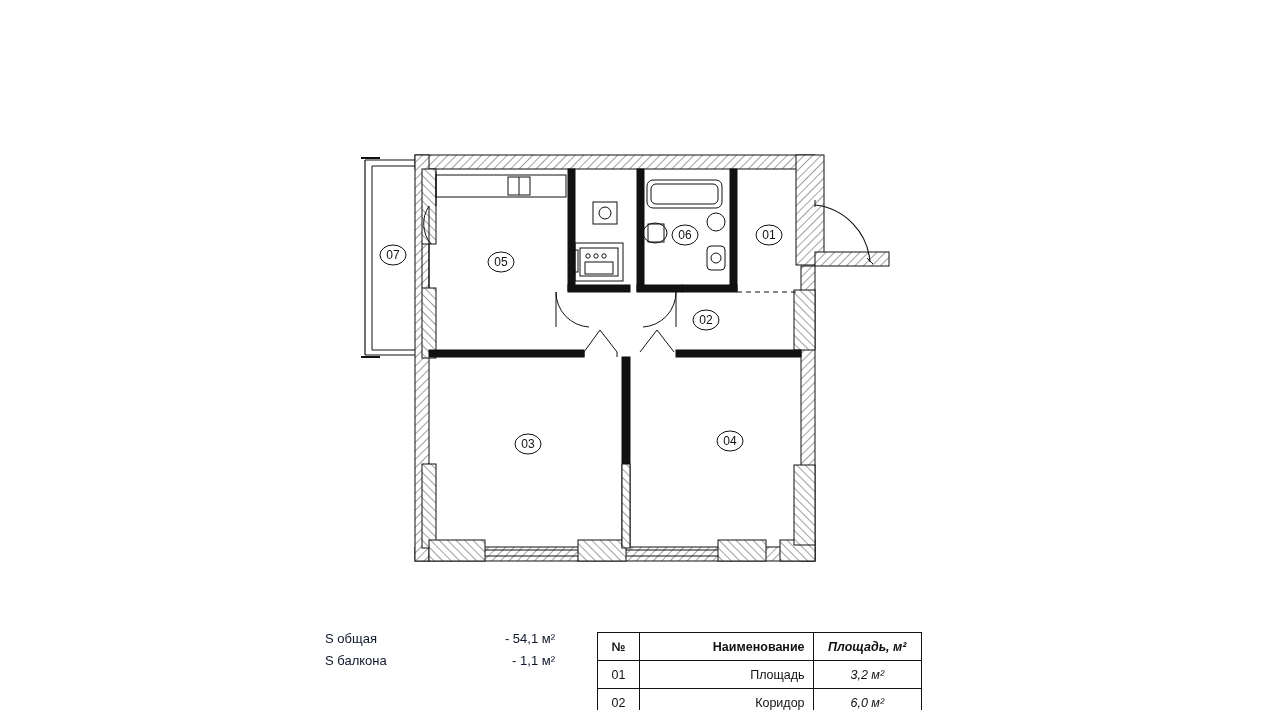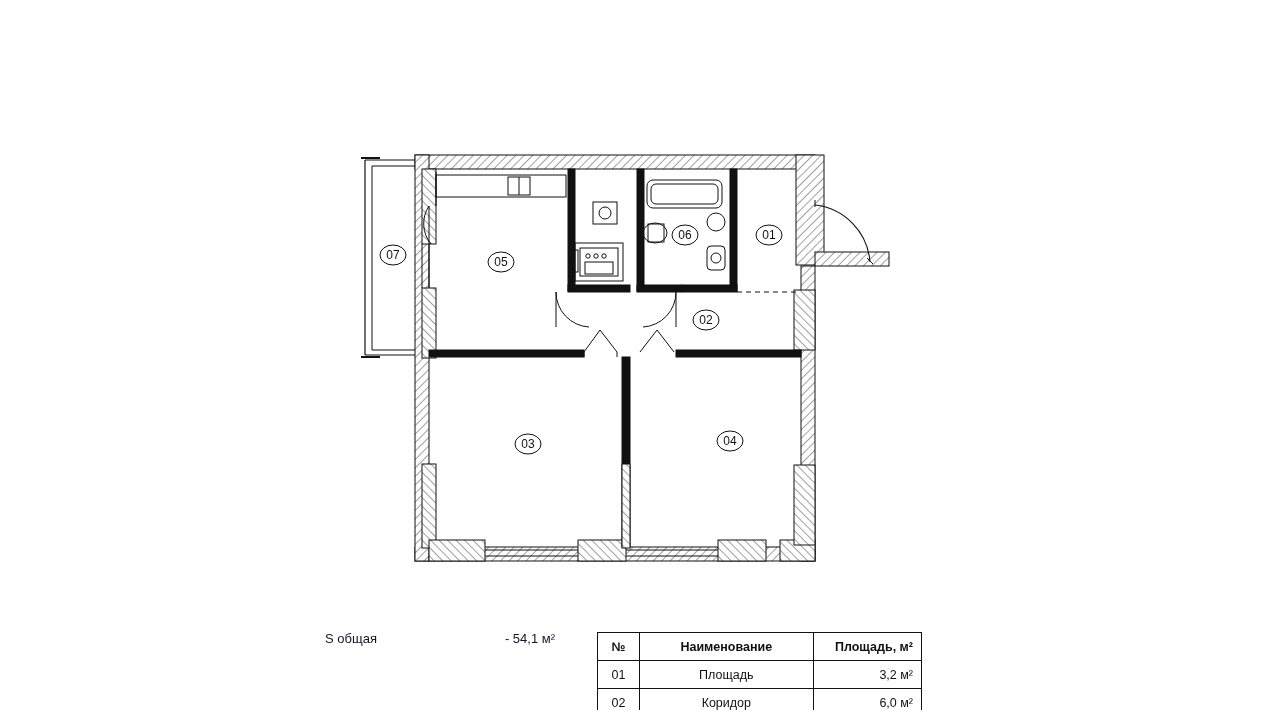--- a/index.html
+++ b/index.html
@@ -59,22 +59,22 @@
     border: 1px solid #111;
     height: 27px;
     padding: 0 8px;
     font-weight: normal;
     color: #111;
   }
   .room-table th {
     font-weight: bold;
   }
   .col-num  { width: 30px; text-align: center; }
-  .col-name { width: 186px; text-align: center; }
-  .col-area { width: 105px; text-align: right; }
+  .col-name { width: 186px; text-align: right; }
+  .col-area { width: 105px; text-align: center; font-style: italic; }
 </style>
 </head>
 <body>
 
 <div id="plan-wrap">
 <svg id="plan-svg" width="1280" height="600" viewBox="0 0 1280 600" xmlns="http://www.w3.org/2000/svg">
   <defs>
     <pattern id="hatch" patternUnits="userSpaceOnUse" width="6" height="6" patternTransform="rotate(45)">
       <rect width="6" height="6" fill="#ffffff"></rect>
       <line x1="0" y1="0" x2="0" y2="6" stroke="#111" stroke-width="0.8"></line>
@@ -215,20 +215,24 @@
       <text x="393" y="259" text-anchor="middle" font-family="Liberation Sans, sans-serif" font-size="12" fill="#111">07</text>
     </g>
   </g>
 </svg>
 </div>
 
 <div class="summary">
   <div class="summary-row">
     <span class="summary-label">S общая</span>
     <span class="summary-value">- 54,1 м²</span>
+  </div>
+  <div class="summary-row">
+    <span class="summary-label">S балкона</span>
+    <span class="summary-value">- 1,1 м²</span>
   </div>
 </div>
 
 <table class="room-table">
   <thead>
     <tr>
       <th class="col-num">№</th>
       <th class="col-name">Наименование</th>
       <th class="col-area">Площадь, м²</th>
     </tr>

